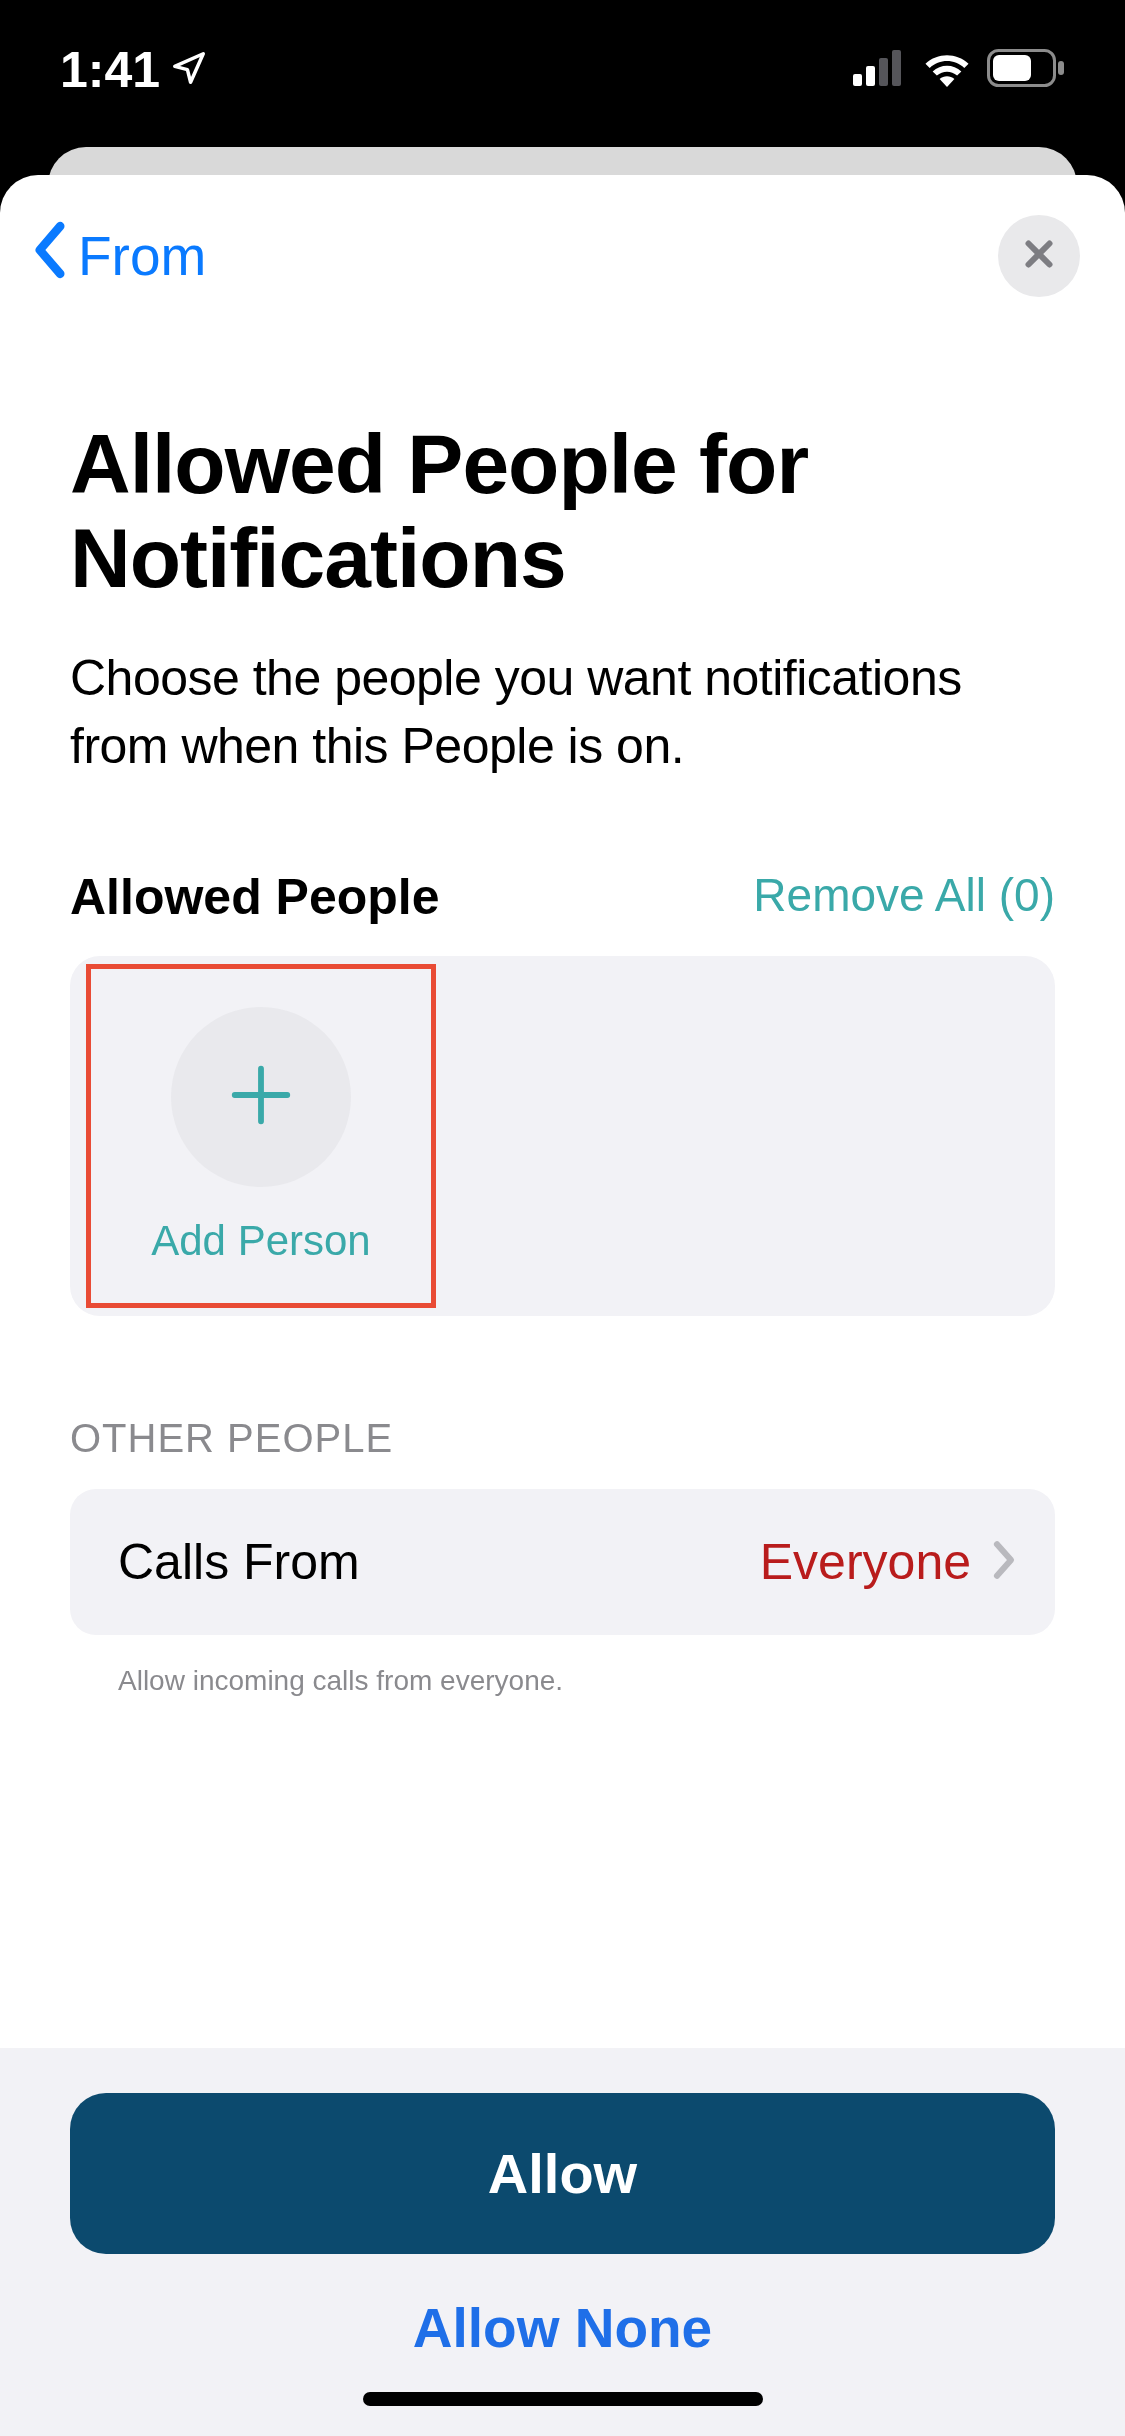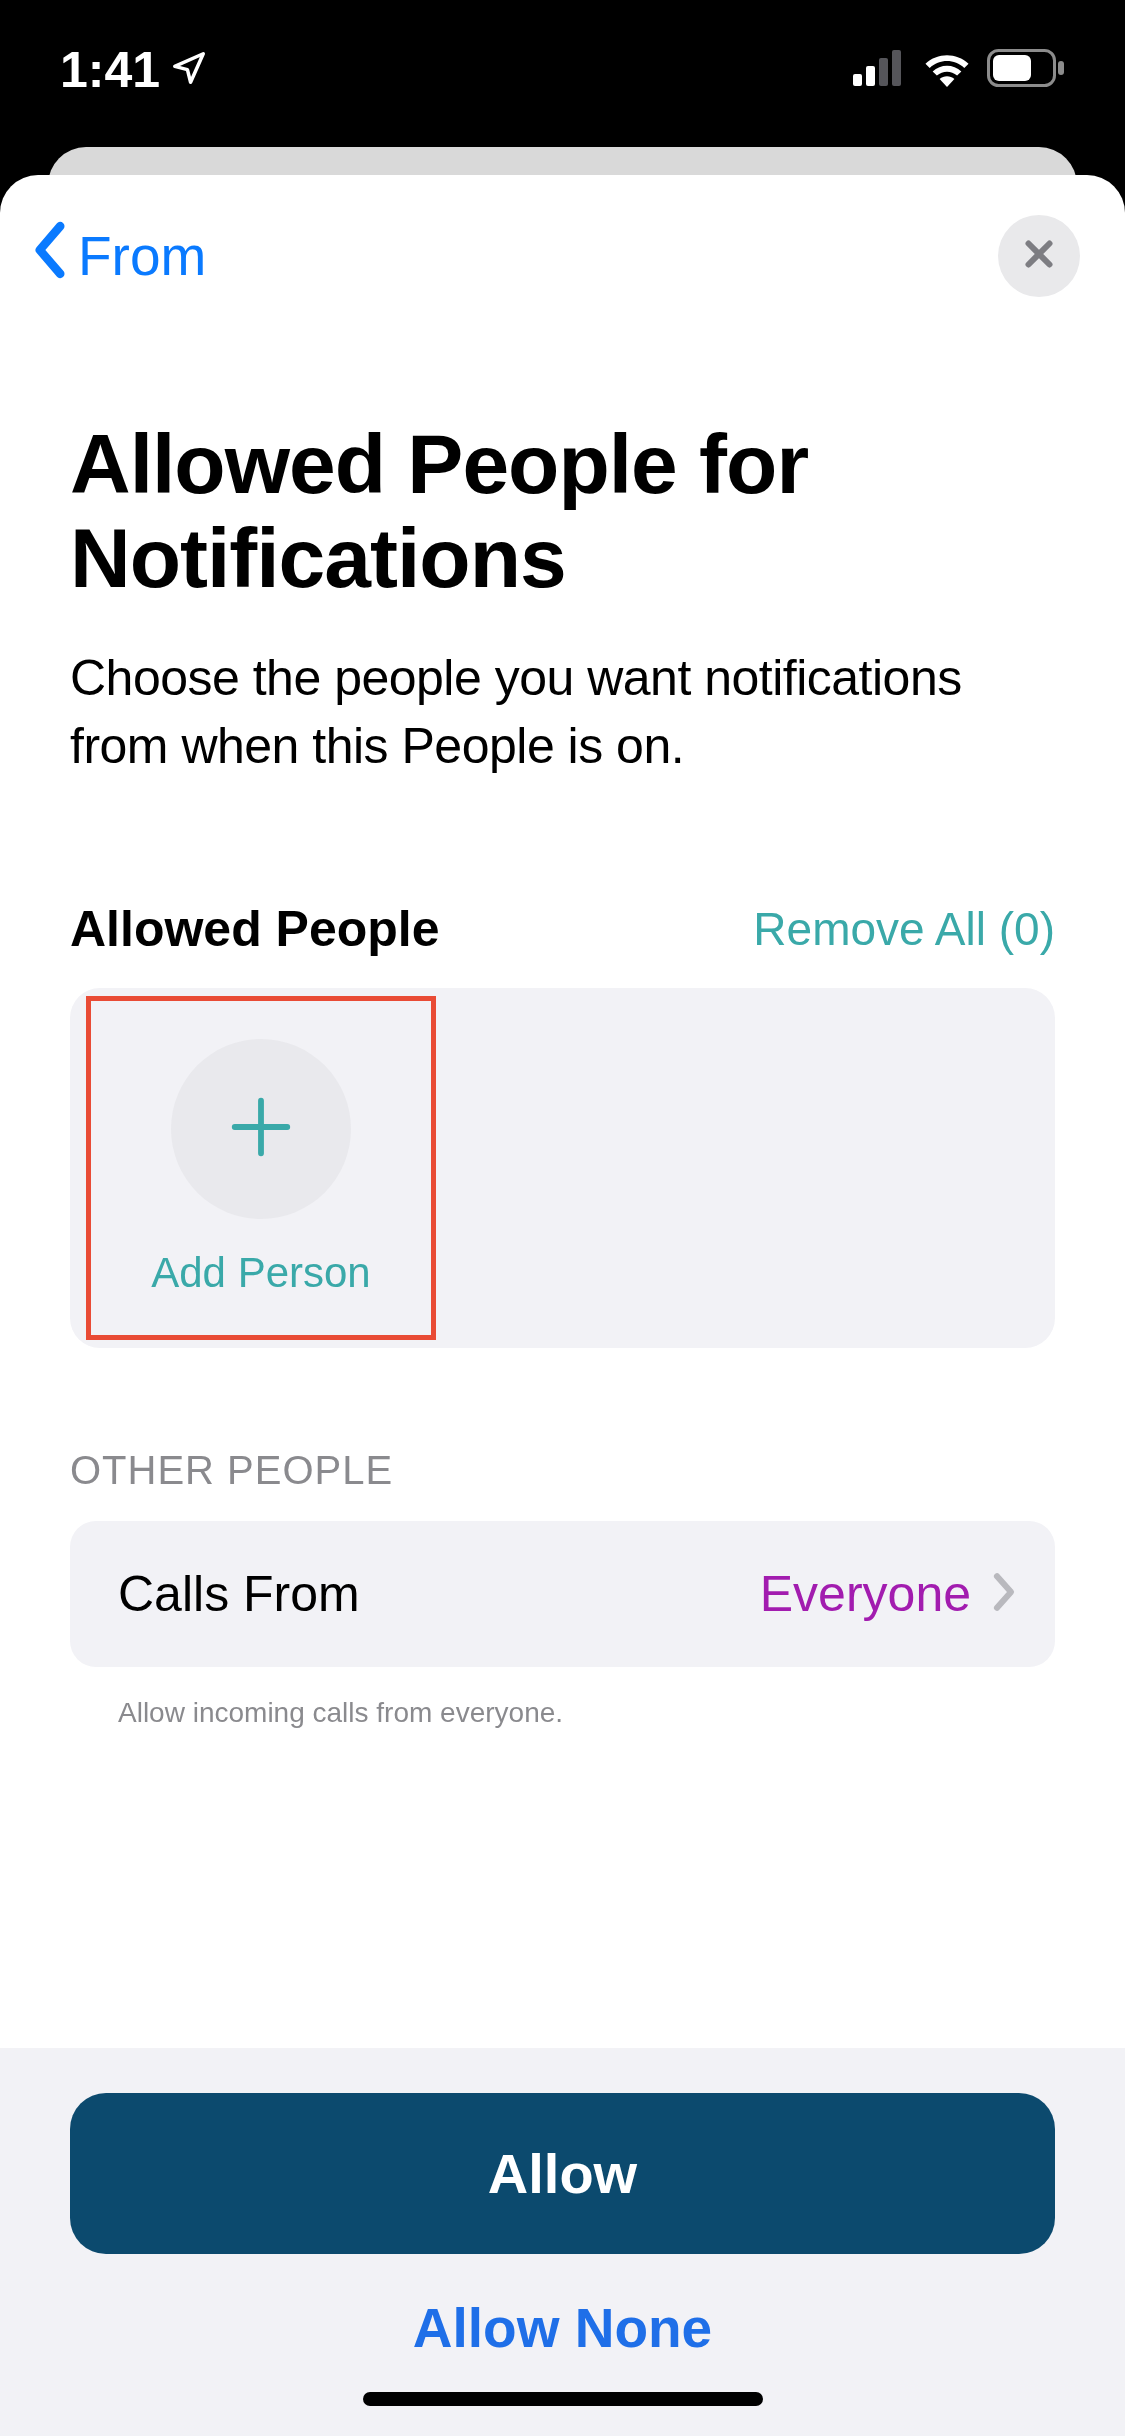--- a/index.html
+++ b/index.html
@@ -90,22 +90,22 @@
     font-size: 50px;
     font-weight: 400;
     color: #000;
     line-height: 1.35;
     margin-top: 40px;
     letter-spacing: -0.5px;
   }
   .section-header {
     display: flex;
     justify-content: space-between;
-    align-items: center;
-    margin-top: 120px;
+    align-items: flex-start;
+    margin-top: 88px;
   }
   .section-title-main {
     font-size: 50px;
     font-weight: 700;
     color: #000;
   }
   .remove-all {
     font-size: 46px;
     font-weight: 400;
     color: #3aa9a9;
@@ -164,21 +164,21 @@
   }
   .calls-label {
     font-size: 50px;
     font-weight: 400;
     color: #000;
     flex: 1;
   }
   .calls-value {
     font-size: 50px;
     font-weight: 400;
-    color: #a21caf;
+    color: #b91c1c;
     margin-right: 20px;
   }
   .calls-footer {
     font-size: 28px;
     font-weight: 400;
     color: #8a8a8e;
     margin-top: 30px;
     padding-left: 48px;
   }
   .bottom-bar {

